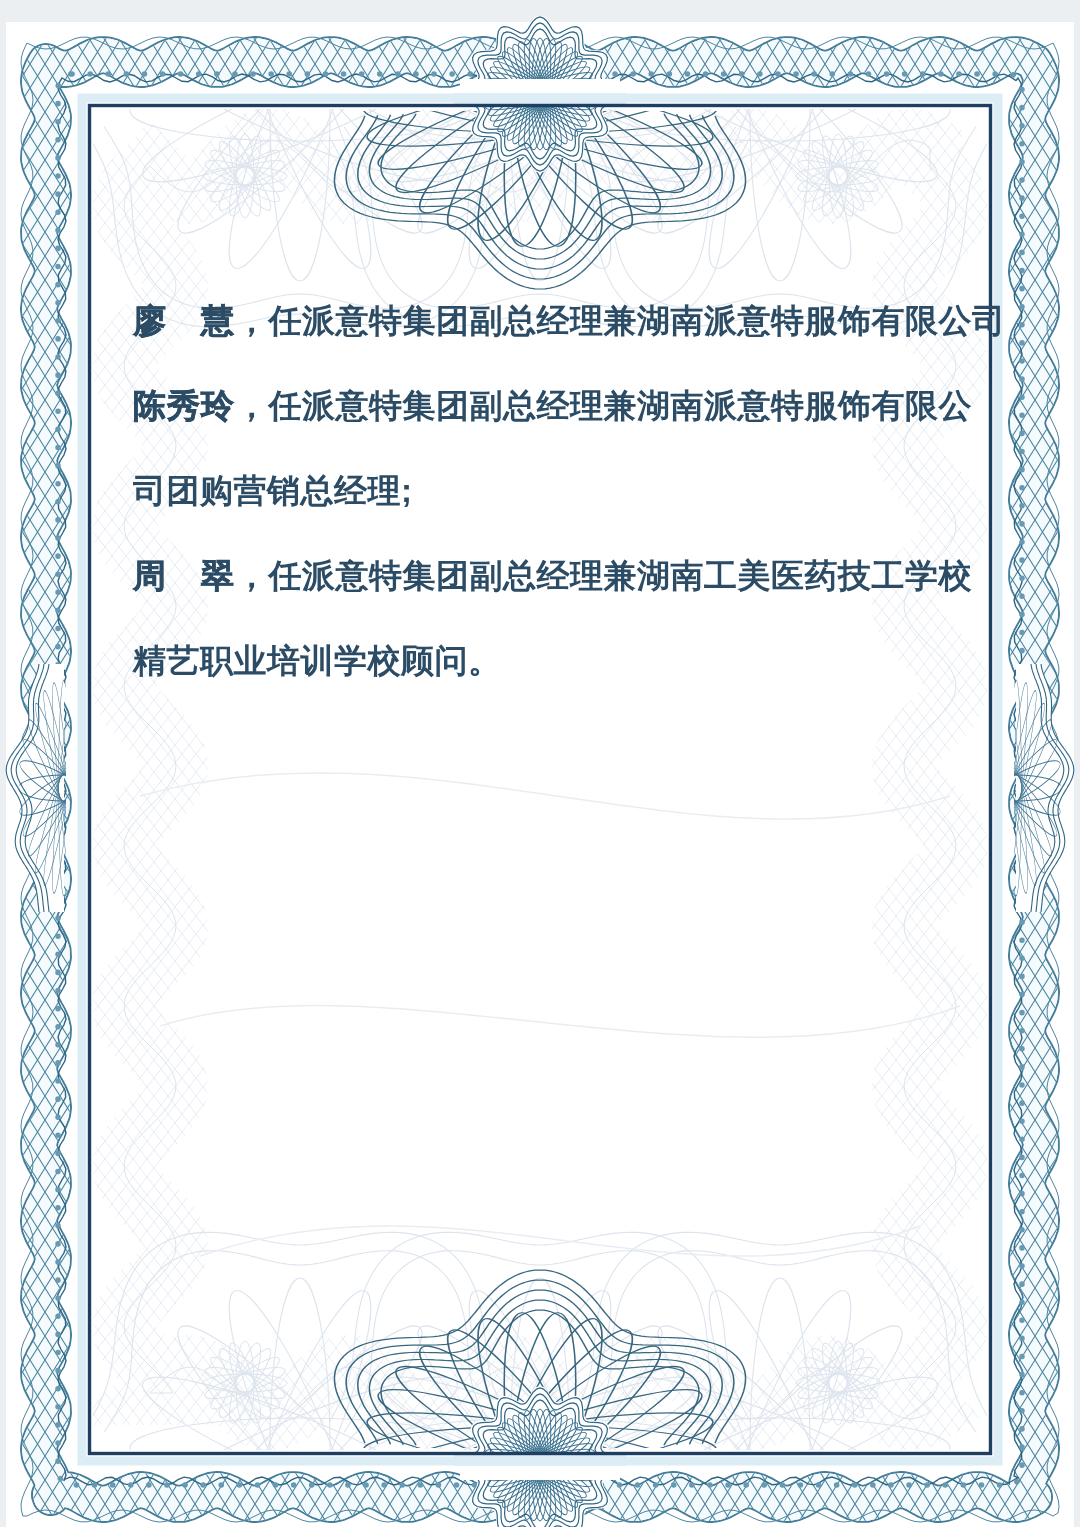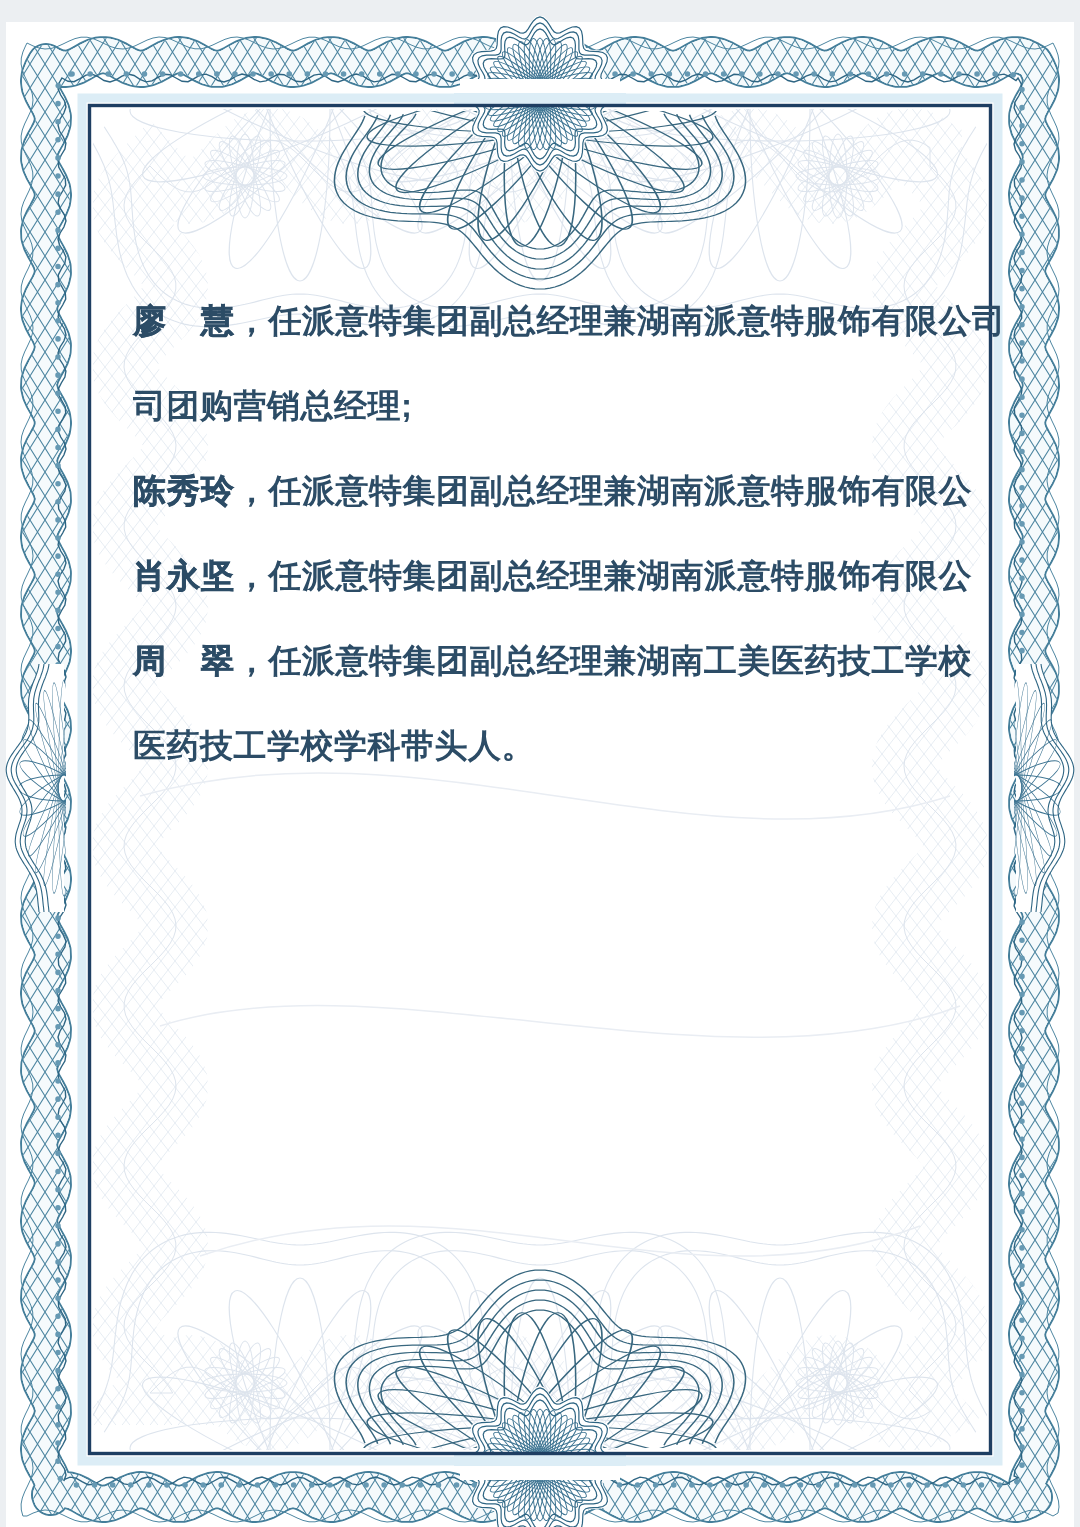--- a/index.html
+++ b/index.html
@@ -325,27 +325,26 @@
           </g>
         </g>
         <rect x="89.5" y="89.5" width="901" height="1348" fill="none" stroke="#1e3e62" stroke-width="3.4"></rect>
       </svg>
 
     <div class="content">
       <div>
         <div class="tline"><span class="nm">廖　慧</span><span>，任派意特集团副总经理兼湖南派意特服饰有限公司</span></div>
       </div>
       <div>
+        <div class="tline"><span class="nm">陈秀玲</span><span>，任派意特集团副总经理兼湖南派意特服饰有限公</span></div>
         <div class="tline">司团购营销总经理;</div>
-        <div class="tline"><span class="nm">陈秀玲</span><span>，任派意特集团副总经理兼湖南派意特服饰有限公</span></div>
-      </div>
-      <div>
-        <div class="tline"><span class="nm">肖永坚</span><span>，任派意特集团副总经理兼湖南派意特服饰有限公</span></div>
+      </div>
+      <div>
       </div>
       <div>
       </div>
       <div>
         <div class="tline"><span class="nm">周　翠</span><span>，任派意特集团副总经理兼湖南工美医药技工学校</span></div>
-        <div class="tline">医药技工学校学科带头人。</div>
+        <div class="tline">精艺职业培训学校顾问。</div>
       </div>
     </div>
   </div>
 </div>
 
 </body></html>

